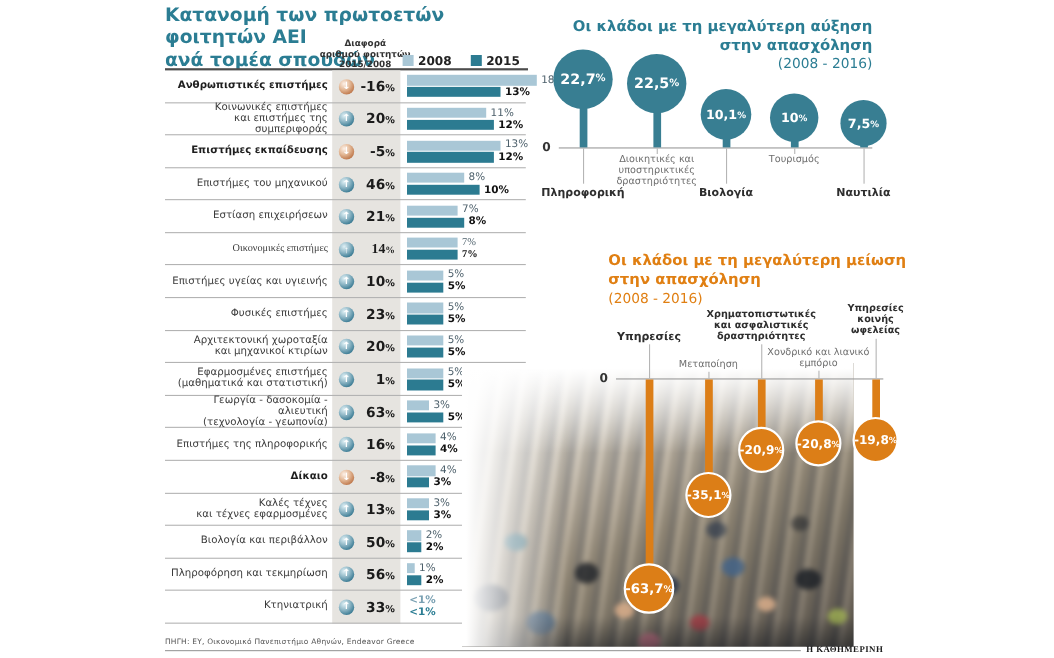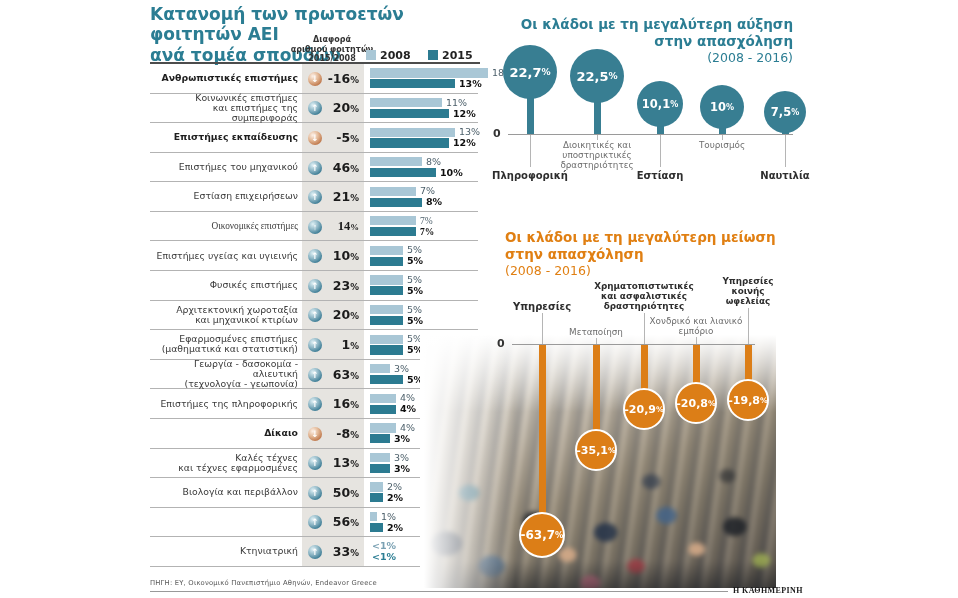--- a/index.html
+++ b/index.html
@@ -65,21 +65,21 @@
       radial-gradient(14px 12px at 84% 56%, rgba(29,33,39,.55) 0 52%, transparent 62%),
       repeating-linear-gradient(98deg, rgba(35,42,55,.28) 0 7px, rgba(214,204,189,.18) 7px 13px, rgba(92,87,77,.26) 13px 20px),
       linear-gradient(155deg,#ffffff 0%,#efece6 14%,#d9d3c8 28%,#bcb2a2 42%,#9c917e 56%,#837a6a 70%,#6d655a 84%,#4f4a42 100%);}
   .fade-top{position:absolute;left:0;top:0;width:100%;height:82px;
             background:linear-gradient(180deg,#fff 6%,rgba(255,255,255,0));}
   .fade-left{position:absolute;left:0;top:0;width:95px;height:100%;
              background:linear-gradient(90deg,#fff 4%,rgba(255,255,255,0));}
 
   
   .inc-layer{position:absolute;inset:0;z-index:3;}
-  .dec-layer{position:absolute;inset:0;z-index:4;}
+  .dec-layer{position:absolute;inset:0;z-index:4;margin-left:48px;}
   .inc-title{position:absolute;right:165px;top:16px;width:320px;text-align:right;
              color:#2b7d93;font-size:13.5px;font-weight:bold;line-height:1.25;}
   .dec-title{position:absolute;left:505px;top:229px;width:300px;text-align:left;
              color:#e07f12;font-size:13.5px;font-weight:bold;line-height:1.25;}
   .subtitle{display:block;font-weight:normal;font-size:12.5px;}
   .axis{position:absolute;height:1px;background:#9a9a9a;}
   .inc-axis{left:508px;top:134px;width:285px;}
   .dec-axis{left:512px;top:344px;width:243px;}
   .axis-zero{position:absolute;font-size:11px;font-weight:bold;color:#333;}
   .inc-zero{left:493px;top:127px;}
@@ -308,20 +308,21 @@
             <span class="chg-num" style="top: 6.79412px;">50<span class="pct">%</span></span>
           </div>
           <div class="rbars">
             <div class="bar b08" style="width: 13px;"></div>
             <div class="bar b15" style="width: 13px;"></div>
             <span class="vlabel v08" style="left: 17px;">2%</span>
             <span class="vlabel v15" style="left: 17px;">2%</span>
           </div>
         </div>
         <div class="row" style="height: 29.5882px;">
+          <div class="rlabel">Πληροφόρηση και τεκμηρίωση</div>
           <div class="rchange">
             <span class="sphere up" style="top: 7.79412px;">↑</span>
             <span class="chg-num" style="top: 6.79412px;">56<span class="pct">%</span></span>
           </div>
           <div class="rbars">
             <div class="bar b08" style="width: 7px;"></div>
             <div class="bar b15" style="width: 13px;"></div>
             <span class="vlabel v08" style="left: 11px;">1%</span>
             <span class="vlabel v15" style="left: 17px;">2%</span>
           </div>
@@ -358,21 +359,21 @@
         <div class="conn" style="left: 529.5px; top: 135px; height: 32px;"></div>
         <div class="loli teal" style="left: 503px; top: 45px; height: 54px; width: 54px; font-size: 13px;">22,7<span class="pct">%</span></div>
         <div class="cat bold" style="left: 470px; top: 170px; width: 120px; font-size: 10px;">Πληροφορική</div>
         <div class="stem teal" style="left: 593.5px; top: 76px; height: 58px;"></div>
         <div class="conn" style="left: 596.5px; top: 135px; height: 5px;"></div>
         <div class="loli teal" style="left: 570px; top: 49px; height: 54px; width: 54px; font-size: 13px;">22,5<span class="pct">%</span></div>
         <div class="cat gray" style="left: 547px; top: 140px; width: 100px; font-size: 8.8px;">Διοικητικές και υποστηρικτικές δραστηριότητες</div>
         <div class="stem teal" style="left: 656.5px; top: 104px; height: 30px;"></div>
         <div class="conn" style="left: 659.5px; top: 135px; height: 32px;"></div>
         <div class="loli teal" style="left: 637px; top: 81px; height: 46px; width: 46px; font-size: 11.5px;">10,1<span class="pct">%</span></div>
-        <div class="cat bold" style="left: 600px; top: 170px; width: 120px; font-size: 10px;">Εστίαση</div>
+        <div class="cat bold" style="left: 600px; top: 170px; width: 120px; font-size: 10px;">Βιολογία</div>
         <div class="stem teal" style="left: 718.5px; top: 107px; height: 27px;"></div>
         <div class="conn" style="left: 721.5px; top: 135px; height: 5px;"></div>
         <div class="loli teal" style="left: 700px; top: 85px; height: 44px; width: 44px; font-size: 11.5px;">10<span class="pct">%</span></div>
         <div class="cat gray" style="left: 672px; top: 140px; width: 100px; font-size: 8.8px;">Τουρισμός</div>
         <div class="stem teal" style="left: 781.5px; top: 112px; height: 22px;"></div>
         <div class="conn" style="left: 784.5px; top: 135px; height: 32px;"></div>
         <div class="loli teal" style="left: 764px; top: 91px; height: 42px; width: 42px; font-size: 11.5px;">7,5<span class="pct">%</span></div>
         <div class="cat bold" style="left: 725px; top: 170px; width: 120px; font-size: 10px;">Ναυτιλία</div>
       </div>
   </section>

